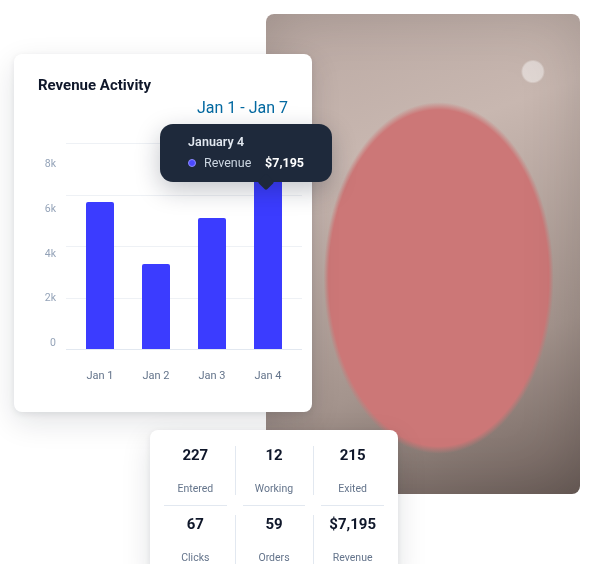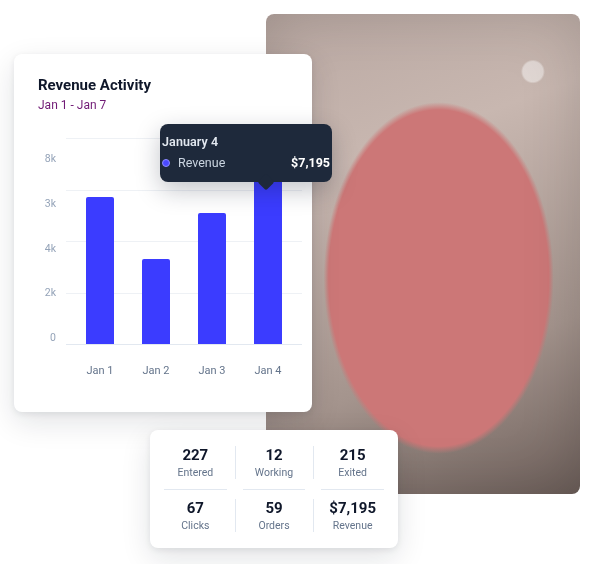--- a/index.html
+++ b/index.html
@@ -23,21 +23,21 @@
   .chart-card {
     position: absolute;
     top: 54px; left: 14px;
     width: 298px; height: 358px;
     background: #fff;
     border-radius: 8px;
     box-shadow: 0 10px 30px rgba(15,23,42,0.12), 0 2px 6px rgba(15,23,42,0.08);
     padding: 22px 0 18px 0;
   }
   .chart-title { font-size: 15px; font-weight: 700; color: #0f172a; padding: 0 24px; }
-  .chart-subtitle { font-size: 12px; color: #701a75; padding: 4px 24px 0; }
+  .chart-subtitle { font-size: 16px; color: #0369a1; padding: 4px 24px 0; text-align: right; }
 
   .plot {
     position: relative;
     margin: 26px 10px 0 24px;
     height: 236px;
   }
   .y-axis {
     position: absolute; left: 0; top: 0; bottom: 30px; width: 24px;
     display: flex; flex-direction: column; justify-content: space-between;
     font-size: 10.5px; color: #94a3b8; text-align: right; padding-right: 6px; margin-top: 14px;
@@ -65,22 +65,22 @@
     padding: 0 6px;
   }
   .x-label { font-size: 11px; color: #64748b; width: 40px; text-align: center; margin-top: 14px; }
 
   
   .tooltip {
     position: absolute;
     top: 124px; left: 160px;
     width: 172px;
     background: #1e293b;
-    border-radius: 8px;
-    padding: 10px 2px 12px;
+    border-radius: 13px;
+    padding: 10px 28px 12px;
     color: #fff;
     box-shadow: 0 8px 24px rgba(15,23,42,0.25);
   }
   .tooltip::before {
     content: "";
     position: absolute;
     left: 100px; bottom: -6px;
     width: 12px; height: 12px;
     background: #1e293b;
     transform: rotate(45deg);
@@ -119,37 +119,37 @@
     background: #e2e8f0;
   }
   .stats-grid .stat:nth-child(4)::before { content: none; }
   .stats-grid .row2::after {
     content: "";
     position: absolute;
     top: 0; left: 8px; right: 8px; height: 1px;
     background: #e2e8f0;
   }
   .stat-value { font-size: 15px; font-weight: 700; color: #0f172a; }
-  .stat-label { font-size: 10.5px; color: #64748b; margin-top: 2px;}
+  .stat-label { font-size: 10.5px; color: #64748b; margin-top: 18px;}
 </style>
 </head>
 <body>
 
 <div class="stage">
 
   <div class="photo"></div>
 
   <div class="chart-card">
     <div class="chart-title">Revenue Activity</div>
     <div class="chart-subtitle">Jan 1 - Jan 7</div>
 
     <div class="plot">
       <div class="y-axis">
         <span>8k</span>
-        <span>3k</span>
+        <span>6k</span>
         <span>4k</span>
         <span>2k</span>
         <span>0</span>
       </div>
       <div class="grid">
         <div class="gridline" style="top:0%"></div>
         <div class="gridline" style="top:25%"></div>
         <div class="gridline" style="top:50%"></div>
         <div class="gridline" style="top:75%"></div>
         <div class="gridline zero" style="top:100%"></div>

